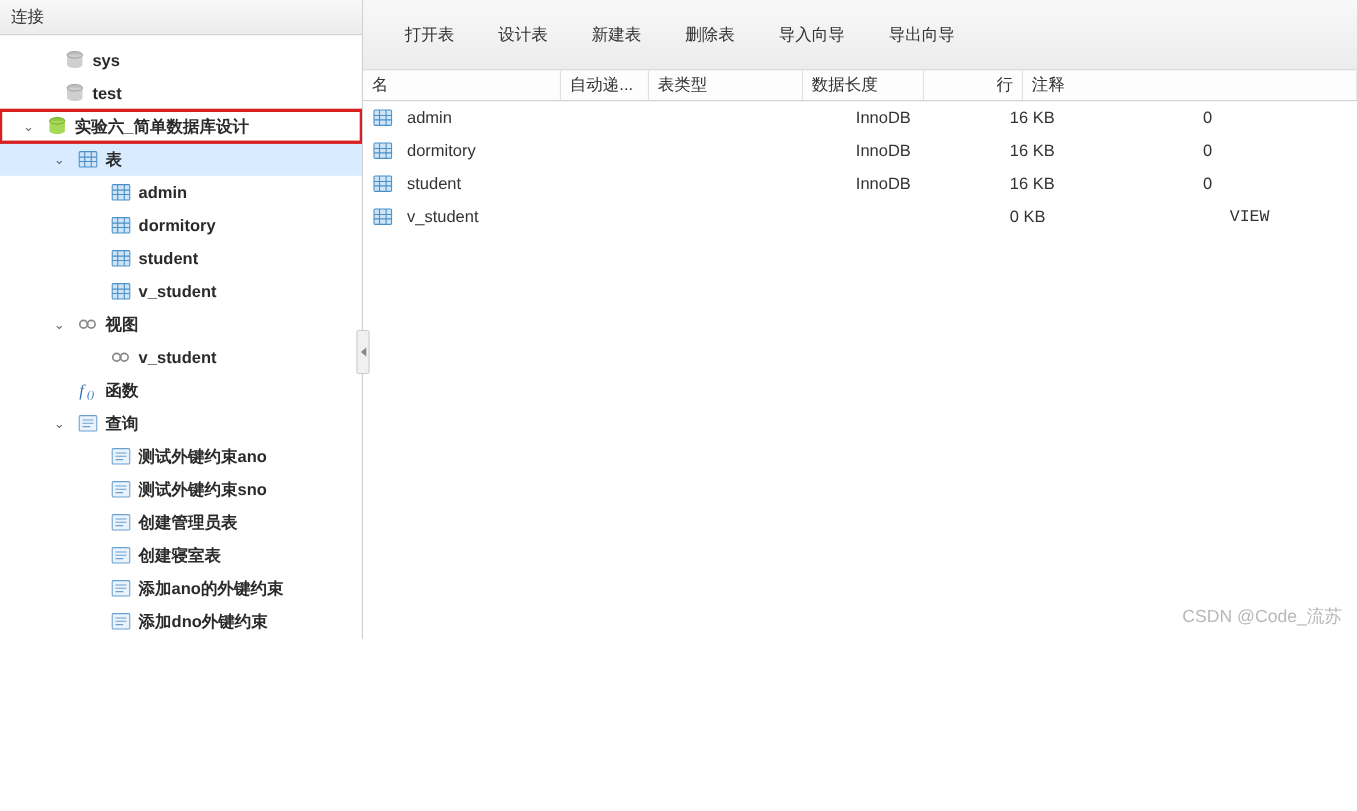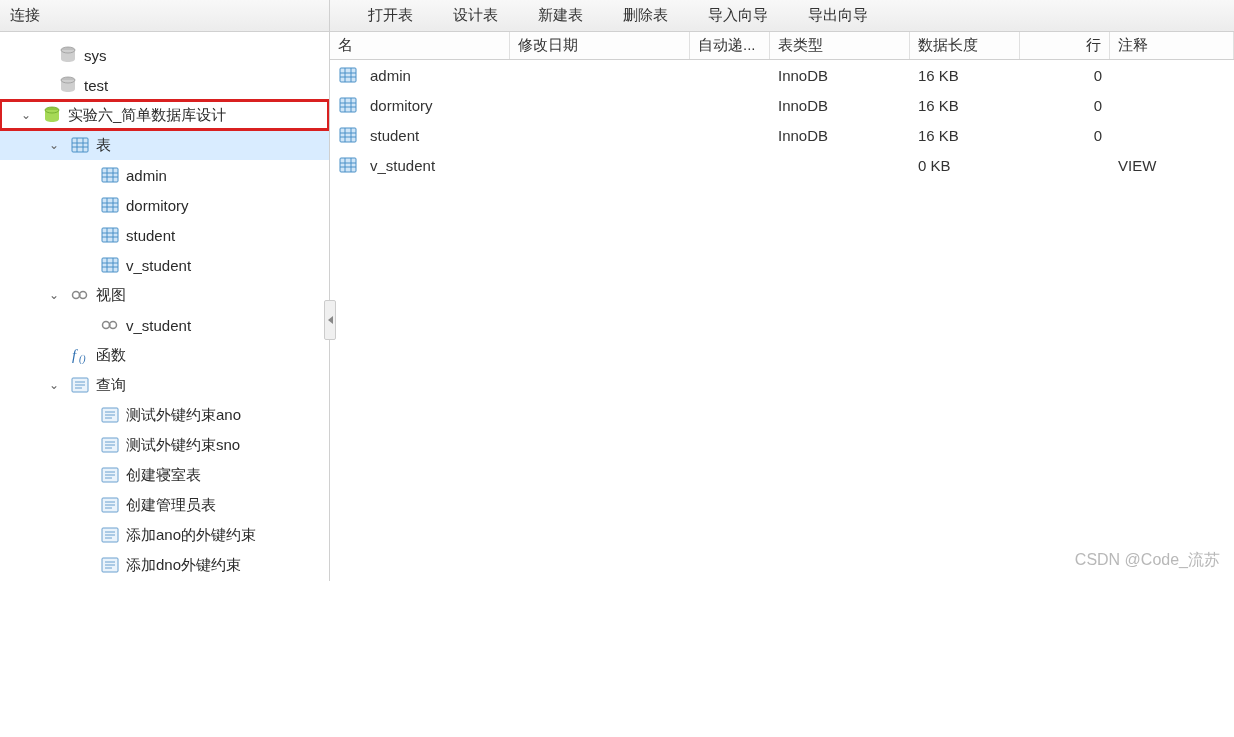--- a/index.html
+++ b/index.html
@@ -58,32 +58,32 @@
 .icon {
   width: 20px;
   height: 20px;
   display: inline-flex;
   align-items: center;
   justify-content: center;
   margin-right: 6px;
   flex-shrink: 0;
 }
 .icon svg { width: 18px; height: 18px; }
-.tree-label { font-size: 15px; color: #2a2a2a; }
+.tree-label { font-size: 15px; color: #2a2a2a; font-weight: bold; }
 
 .main {
   flex: 1;
   display: flex;
   flex-direction: column;
   position: relative;
 }
 .toolbar {
   background: linear-gradient(#f8f8f8, #ececec);
   border-bottom: 1px solid #d0d0d0;
-  padding: 4px 10px;
+  padding: 20px 10px;
   display: flex;
   gap: 6px;
   align-items: center;
 }
 .toolbar-btn {
   display: inline-flex;
   align-items: center;
   gap: 4px;
   padding: 2px 6px;
   font-size: 15px;
@@ -127,21 +127,21 @@
   padding: 4px 8px;
   overflow: hidden;
   white-space: nowrap;
 }
 .col-name { width: 180px; display:flex; align-items:center; gap:6px;}
 .col-date { width: 180px; }
 .col-auto { width: 80px; }
 .col-type { width: 140px; }
 .col-len  { width: 110px; text-align: left; }
 .col-rows { width: 90px; text-align: right; }
-.col-note { flex: 1; }
+.col-note { flex: 1; font-family: Liberation Mono, monospace; }
 
 .splitter {
   position: absolute;
   left: -6px;
   top: 300px;
   width: 12px;
   height: 40px;
   background: #f0f0f0;
   border: 1px solid #ccc;
   border-radius: 2px;
@@ -401,30 +401,30 @@
           </span>
         <span class="tree-label">测试外键约束sno</span>
       </div>
       <div class="tree-row">
         <span class="indent" style="width:100px"></span>
         <span class="icon">
             <svg>
               <use href="#i-query"></use>
             </svg>
           </span>
+        <span class="tree-label">创建管理员表</span>
+      </div>
+      <div class="tree-row">
+        <span class="indent" style="width:100px"></span>
+        <span class="icon">
+            <svg>
+              <use href="#i-query"></use>
+            </svg>
+          </span>
         <span class="tree-label">创建寝室表</span>
-      </div>
-      <div class="tree-row">
-        <span class="indent" style="width:100px"></span>
-        <span class="icon">
-            <svg>
-              <use href="#i-query"></use>
-            </svg>
-          </span>
-        <span class="tree-label">创建管理员表</span>
       </div>
       <div class="tree-row">
         <span class="indent" style="width:100px"></span>
         <span class="icon">
             <svg>
               <use href="#i-query"></use>
             </svg>
           </span>
         <span class="tree-label">添加ano的外键约束</span>
       </div>
@@ -520,21 +520,20 @@
               <use href="#i-export"></use>
             </svg>
           </span>
         <span>导出向导</span>
       </div>
     </div>
 
     <div class="table-area">
       <div class="table-head">
         <div class="col col-name">名</div>
-        <div class="col col-date">修改日期</div>
         <div class="col col-auto">自动递...</div>
         <div class="col col-type">表类型</div>
         <div class="col col-len">数据长度</div>
         <div class="col col-rows">行</div>
         <div class="col col-note">注释</div>
       </div>
       <div class="table-body" id="table-body">
           <div class="row">
             <div class="col col-name">
               <span class="icon">

